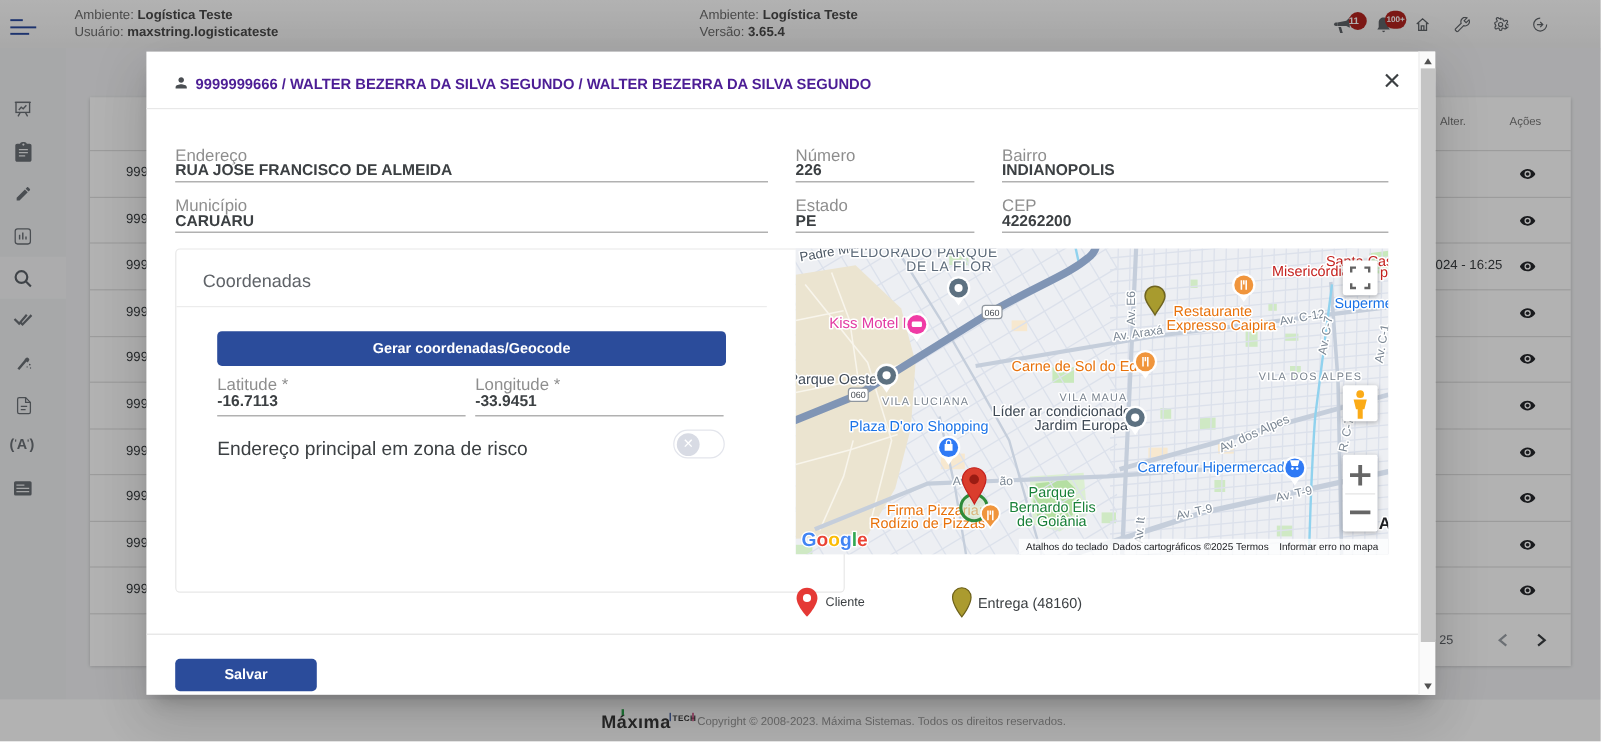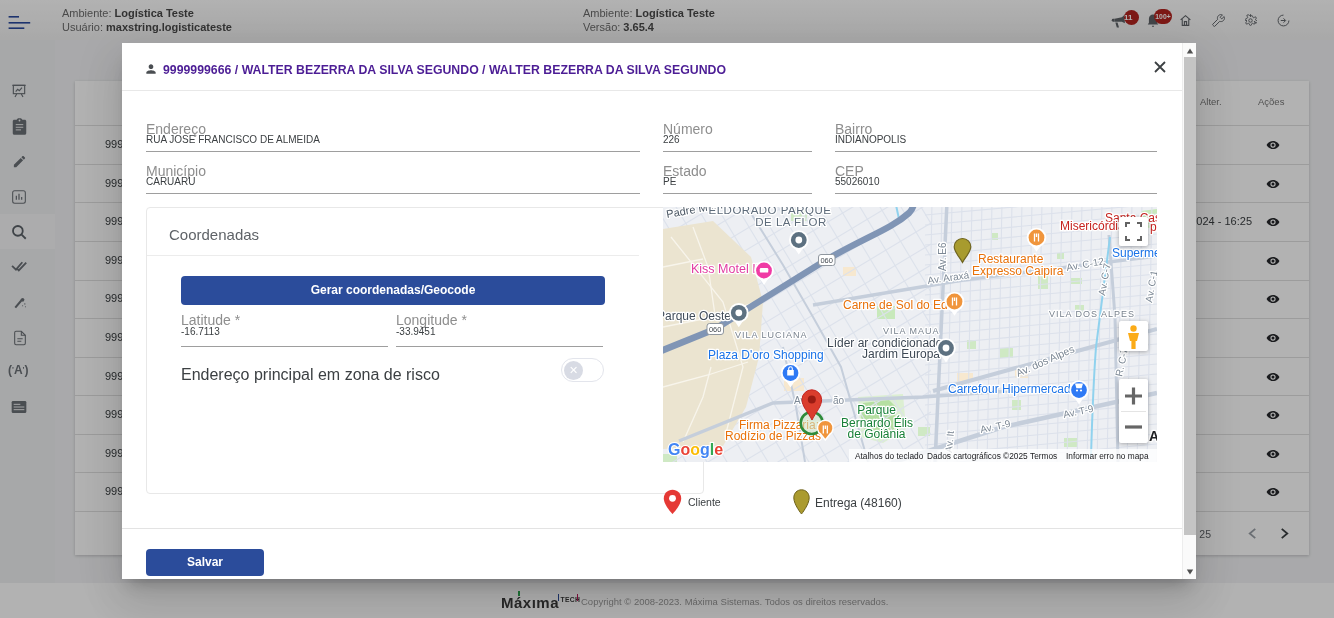--- a/index.html
+++ b/index.html
@@ -16,21 +16,21 @@
 .row-line { position:absolute; left:0; width:1234px; height:1px; background:#e0e0e0; }
 .colhead { position:absolute; font-size:9.5px; color:#757575; }
 .num { position:absolute; font-size:11px; color:#3c4043; }
 .eye { position:absolute; width:14px; height:14px; }
 #footer { position:absolute; left:0; top:583px; width:1116px; height:35px; background:#fff;text-align:center; }
 
 #overlay { position:absolute; left:0; top:0; width:1334px; height:618px; background:rgba(0,0,0,0.30); }
 
 #modal { position:absolute; left:122px; top:43px; width:1074px; height:536px; background:#fff; box-shadow:0 11px 15px -7px rgba(0,0,0,.22), 0 24px 38px 3px rgba(0,0,0,.09), 0 9px 46px 8px rgba(0,0,0,.06); }
 .mlabel { position:absolute; font-size:14px; color:#8e8e8e; }
-.mvalue { position:absolute; font-size:10px; color:#3c4043; }
+.mvalue { position:absolute; font-size:13px; color:#3c4043;font-weight:bold; }
 .uline  { position:absolute; height:1px; background:#9e9e9e; }
 .btn-blue { position:absolute; background:#2b4c9b; border-radius:4px; color:#fff; font-weight:bold; font-size:12px; text-align:center; }
 #coordpanel { position:absolute; left:24px; top:164px; width:558px; height:287px; border:1px solid #e8e8e8; border-radius:4px; background:#fff; }
 </style>
 </head>
 <body>
 
 <div id="header">
   <svg class="abs" style="left:8px;top:14px" width="26" height="16" viewBox="0 0 26 16">
     <rect x="0.6" y="2" width="10.4" height="1.6" fill="#2a4a9e"></rect>
@@ -213,21 +213,21 @@
   <div class="mvalue" style="left:713px;top:91px">INDIANOPOLIS</div>
   <div class="uline" style="left:713px;top:108px;width:322px"></div>
 
   <div class="mlabel" style="left:24px;top:120px">Município</div>
   <div class="mvalue" style="left:24px;top:133px">CARUARU</div>
   <div class="uline" style="left:24px;top:150px;width:494px"></div>
   <div class="mlabel" style="left:541px;top:120px">Estado</div>
   <div class="mvalue" style="left:541px;top:133px">PE</div>
   <div class="uline" style="left:541px;top:150px;width:149px"></div>
   <div class="mlabel" style="left:713px;top:120px">CEP</div>
-  <div class="mvalue" style="left:713px;top:133px">55026010</div>
+  <div class="mvalue" style="left:713px;top:133px">42262200</div>
   <div class="uline" style="left:713px;top:150px;width:322px"></div>
 
   <div id="coordpanel">
     <div class="abs" style="left:22px;top:18px;font-size:15px;color:#5f6368">Coordenadas</div>
     <div class="abs" style="left:0;top:47px;width:492px;height:1px;background:#ececec"></div>
     <div class="btn-blue" style="left:34px;top:68px;width:424px;height:29px;line-height:29px">Gerar coordenadas/Geocode</div>
     <div class="mlabel" style="left:34px;top:104px">Latitude *</div>
     <div class="mvalue" style="left:34px;top:118px">-16.7113</div>
     <div class="uline" style="left:34px;top:138px;width:207px"></div>
     <div class="mlabel" style="left:249px;top:104px">Longitude *</div>

